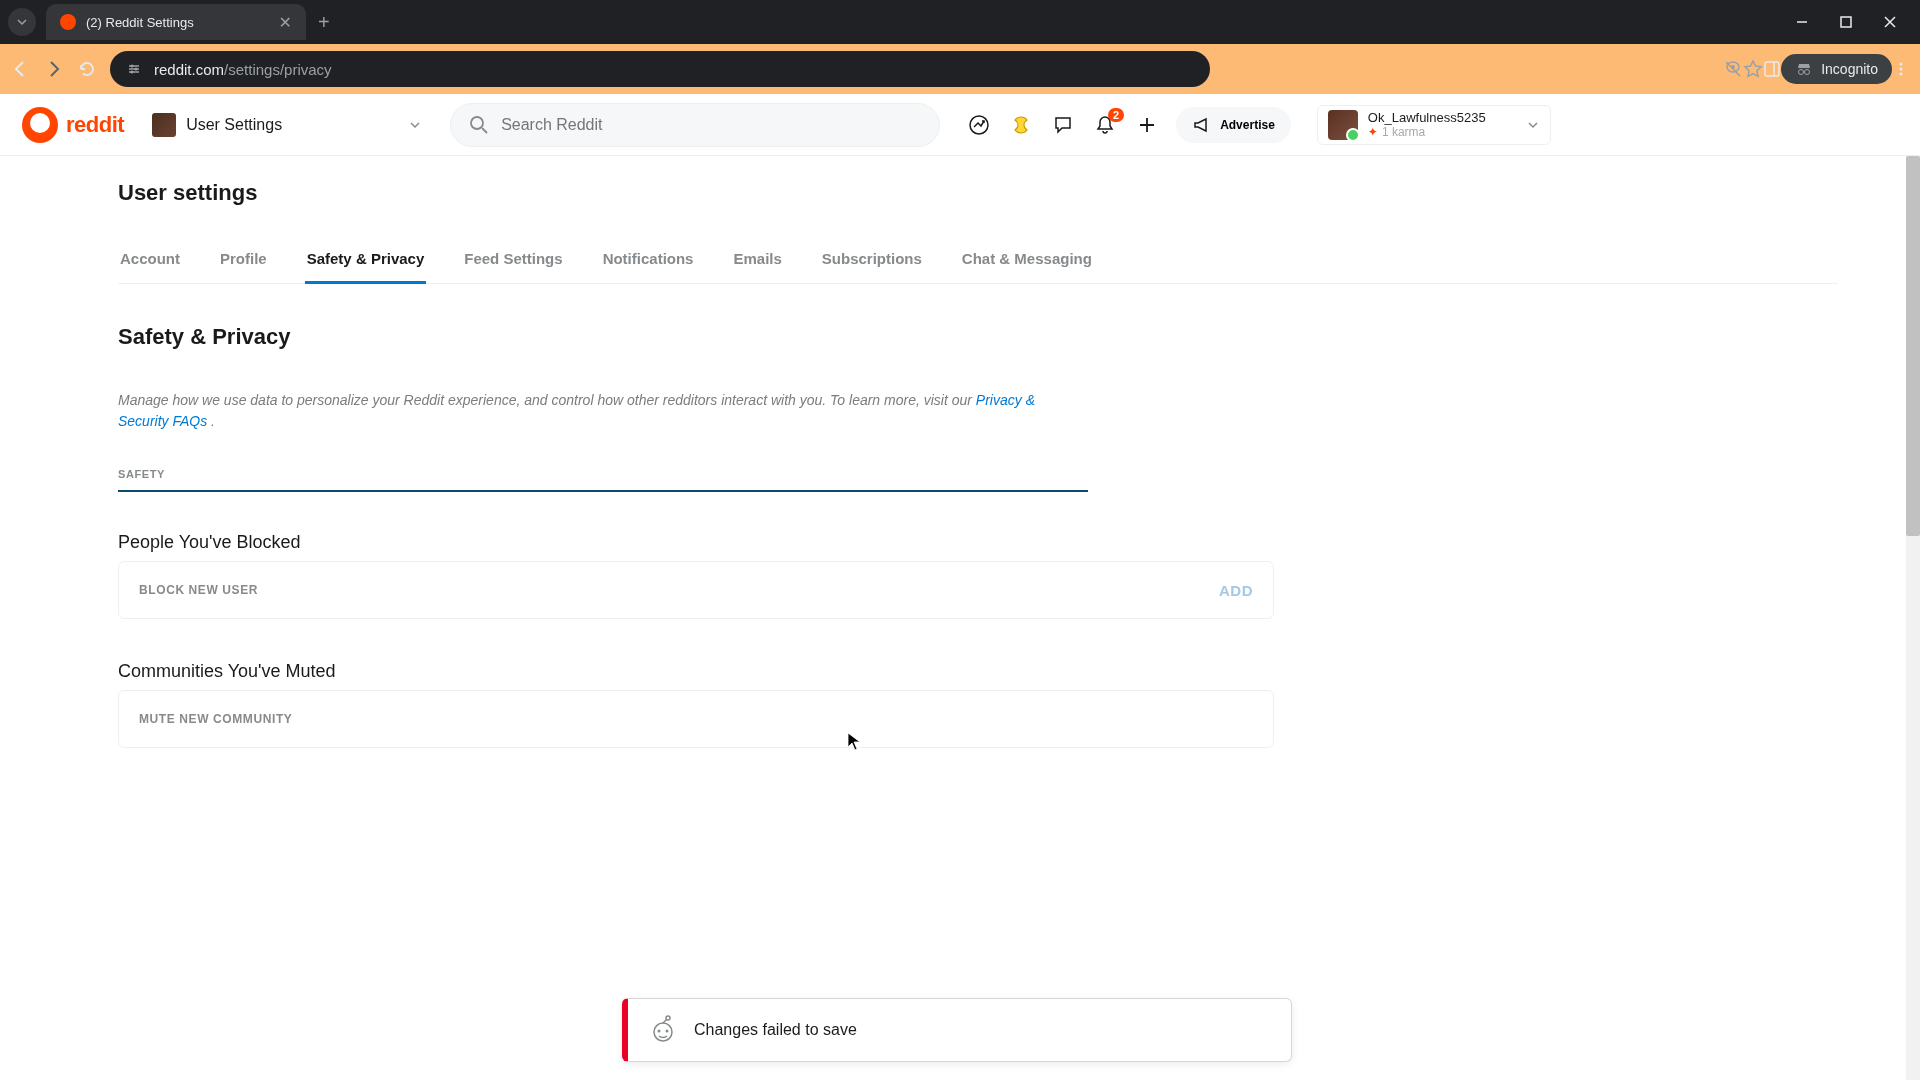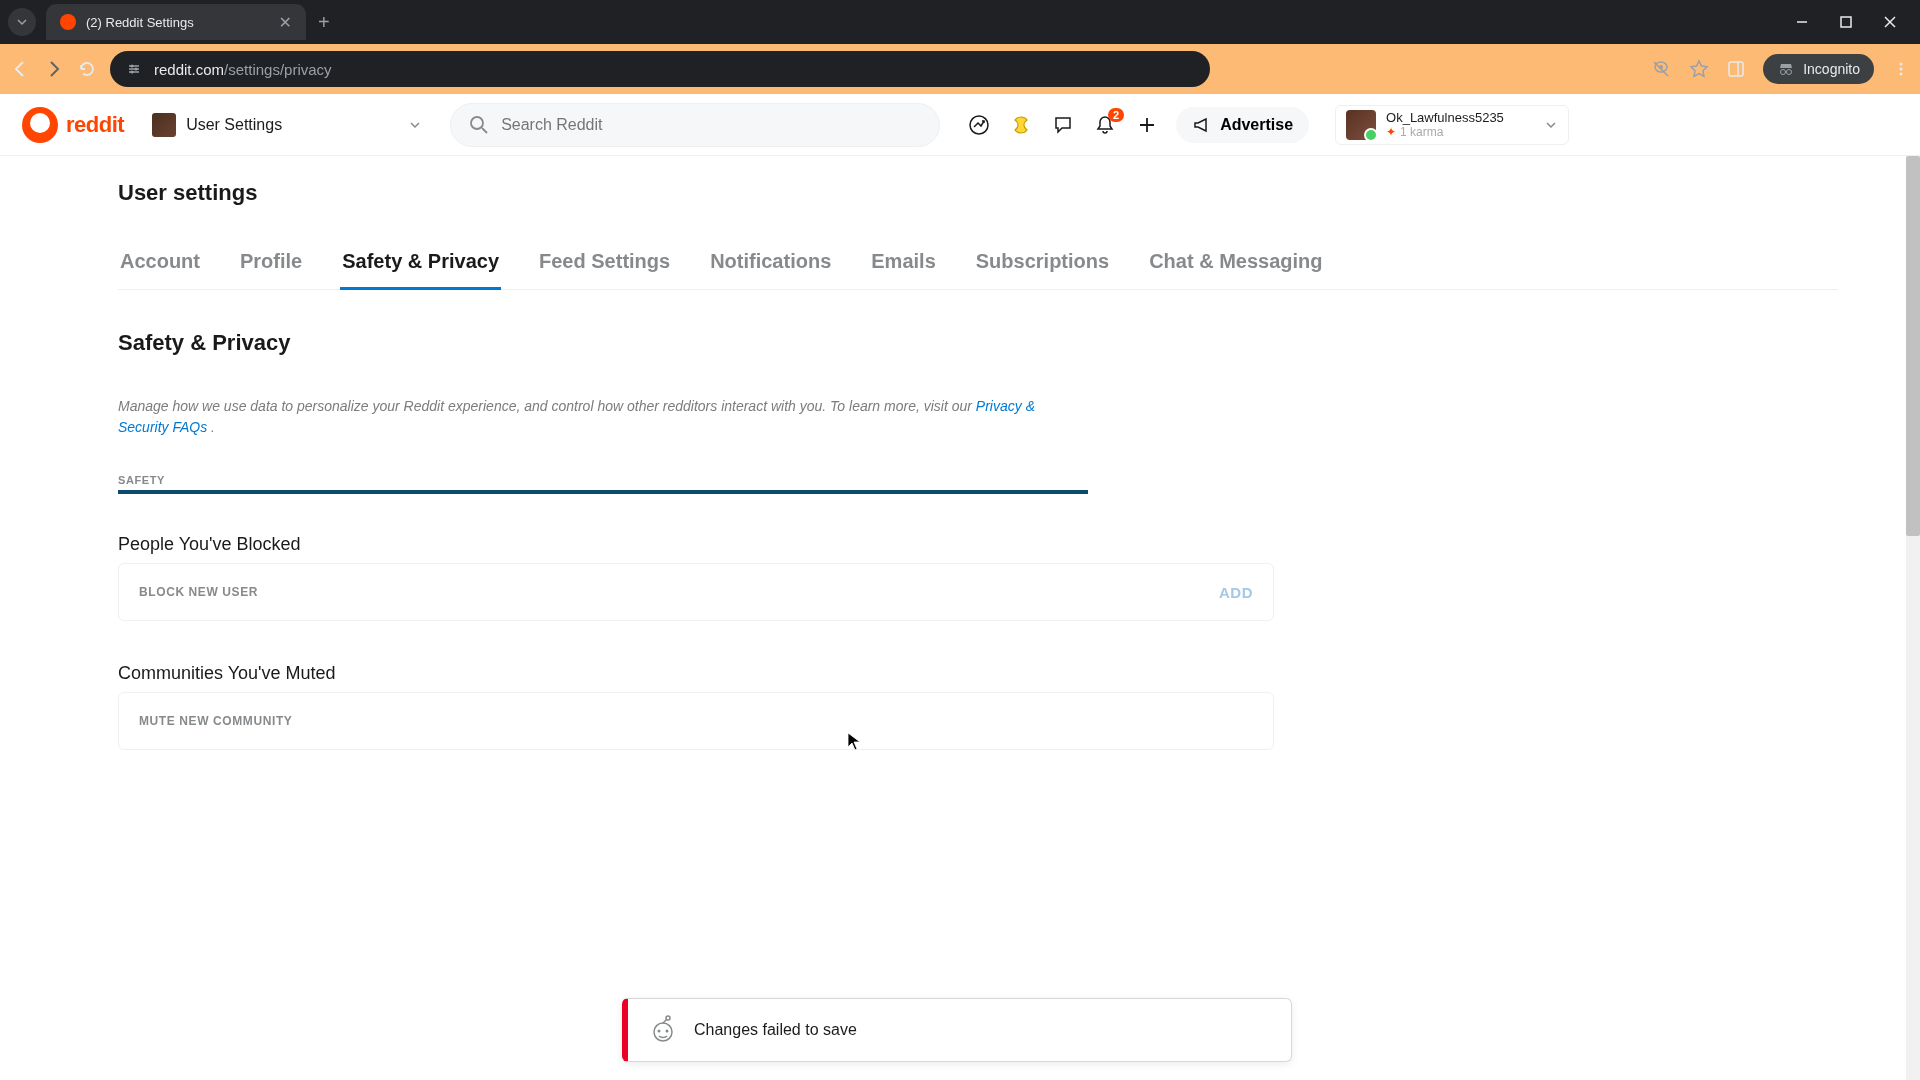--- a/index.html
+++ b/index.html
@@ -16,57 +16,57 @@
 .window-controls { margin-left: auto; display: flex; gap: 28px; color: #e8eaed; padding-right: 14px; }
 .win-btn { width: 16px; height: 16px; display: flex; align-items: center; justify-content: center; }
 
 .toolbar { display: flex; align-items: center; height: 50px; padding: 0 10px; gap: 14px; background: #fdba74; }
 .nav-btn { color: #9aa0a6; display: flex; align-items: center; justify-content: center; }
 .nav-btn.active { color: #e8eaed; }
 .url-bar { flex: 0 0 auto; display: flex; align-items: center; background: #202124; border-radius: 20px; height: 36px; padding: 0 16px; gap: 12px; width: 1100px; }
 .url-text { color: #e8eaed; font-size: 15px; }
 .url-text .domain { color: #e8eaed; }
 .url-text .path { color: #9aa0a6; }
-.toolbar-right { margin-left: auto; display: flex; align-items: center; gap: 18px; color: #e8eaed; justify-content: flex-end; }
+.toolbar-right { margin-left: auto; display: flex; align-items: center; color: #e8eaed; justify-content: flex-end; }
 .incognito-badge { display: flex; align-items: center; gap: 8px; background: #3c4043; padding: 6px 14px; border-radius: 18px; font-size: 14px; }
 
 
 .reddit-header { display: flex; align-items: center; height: 62px; padding: 0 22px; border-bottom: 1px solid #edeff1; gap: 18px; background: #fff; }
 .reddit-logo { display: flex; align-items: center; gap: 8px; }
 .logo-icon { width: 36px; height: 36px; background: #ff4500; border-radius: 50%; position: relative; }
 .logo-icon::after { content: ''; position: absolute; width: 20px; height: 20px; background: #fff; border-radius: 50%; top: 6px; left: 8px; }
 .logo-text { color: #ff4500; font-weight: 600; font-size: 22px; letter-spacing: -0.5px; }
 .context-selector { display: flex; align-items: center; gap: 10px; padding: 6px 10px; min-width: 290px; }
 .context-avatar { width: 24px; height: 24px; background: linear-gradient(135deg, #4a3020, #6b4030); border-radius: 3px; }
 .context-label { font-size: 16px; color: #1c1c1c; }
 .context-chevron { margin-left: auto; color: #878a8c; }
 .search-box { flex: 1; display: flex; align-items: center; background: #f6f7f8; border: 1px solid #edeff1; border-radius: 24px; height: 44px; padding: 0 18px; gap: 12px; max-width: 490px;}
 .search-input { border: none; background: transparent; font-size: 16px; color: #878a8c; outline: none; flex: 1; }
 .header-icons { display: flex; align-items: center; gap: 20px; margin-left: 10px; }
 .header-icon { color: #1a1a1b; position: relative; }
 .notif-badge { position: absolute; top: -6px; right: -8px; background: #ff4500; color: #fff; border-radius: 10px; font-size: 11px; font-weight: 700; padding: 1px 5px; }
-.advertise-btn { display: flex; align-items: center; gap: 8px; background: #f6f7f8; padding: 8px 16px; border-radius: 20px; font-weight: 600; font-size: 16px; }
+.advertise-btn { display: flex; align-items: center; gap: 8px; background: #f6f7f8; padding: 8px 16px; border-radius: 20px; font-weight: 600; font-size: 12px; }
 .user-menu { display: flex; align-items: center; gap: 10px; margin-left: 8px; padding: 4px 10px; border: 1px solid #edeff1; border-radius: 6px; }
 .user-avatar { width: 30px; height: 30px; background: linear-gradient(135deg, #5a3020, #7b5040); border-radius: 4px; position: relative; }
 .user-avatar::after { content: ''; position: absolute; bottom: -2px; right: -2px; width: 10px; height: 10px; background: #46d160; border: 2px solid #fff; border-radius: 50%; }
 .user-info { display: flex; flex-direction: column; }
 .user-name { font-size: 13px; color: #1c1c1c; font-weight: 500; }
 .user-karma { font-size: 12px; color: #a8aaab; display: flex; align-items: center; gap: 4px; }
 .karma-icon { color: #ff4500; }
 
 
 .content { padding: 24px 0 0 118px; position: relative; height: calc(1080px - 44px - 50px - 62px); overflow: hidden; }
 .page-title { font-size: 22px; font-weight: 600; color: #1a1a1b; margin-bottom: 30px; }
 .tabs { display: flex; gap: 36px; border-bottom: 1px solid #edeff1; margin-bottom: 40px; width: 1720px; }
-.tab-item { font-size: 20px; font-weight: 700; color: #878a8c; padding: 14px 2px; cursor: pointer; }
+.tab-item { font-size: 15px; font-weight: 700; color: #878a8c; padding: 14px 2px; cursor: pointer; }
 .tab-item.active { color: #1a1a1b; border-bottom: 3px solid #0079d3; margin-bottom: -1px; }
 .section-title { font-size: 22px; font-weight: 600; color: #1a1a1b; margin-bottom: 40px; }
 .section-desc { font-size: 14px; color: #7c7c7c; line-height: 1.5; max-width: 930px; margin-bottom: 36px; font-style: italic; }
 .section-desc a { color: #0079d3; text-decoration: none; }
-.section-label { font-size: 11px; font-weight: 700; letter-spacing: 0.6px; color: #878a8c; border-bottom: 4px solid #0c4a6e; padding-bottom: 4px; margin-bottom: 40px; width: 970px; }
+.section-label { font-size: 11px; font-weight: 700; letter-spacing: 0.6px; color: #878a8c; border-bottom: 2px solid #0c4a6e; padding-bottom: 10px; margin-bottom: 40px; width: 970px; }
 .setting-block { margin-bottom: 42px; }
 .setting-title { font-size: 18px; font-weight: 500; color: #1a1a1b; margin-bottom: 8px; }
 .setting-desc { font-size: 13px; color: #7c7c7c; margin-bottom: 24px; }
 .input-row { display: flex; align-items: center; border: 1px solid #edeff1; border-radius: 6px; padding: 0 20px; height: 58px; width: 1156px; }
 .input-row input { border: none; outline: none; flex: 1; font-size: 12px; font-weight: 700; letter-spacing: 0.6px; color: #878a8c; }
 .input-row input::placeholder { color: #878a8c; }
 .add-btn { color: #a5c8e4; font-weight: 700; font-size: 15px; letter-spacing: 0.5px; }
 
 
 .toast { position: absolute; left: 622px; bottom: 18px; width: 670px; background: #fff; border: 1px solid #d7d7d7; border-left: 6px solid #ea0027; border-radius: 6px; display: flex; align-items: center; padding: 16px 20px; gap: 16px; box-shadow: 0 2px 8px rgba(0,0,0,0.08); }

